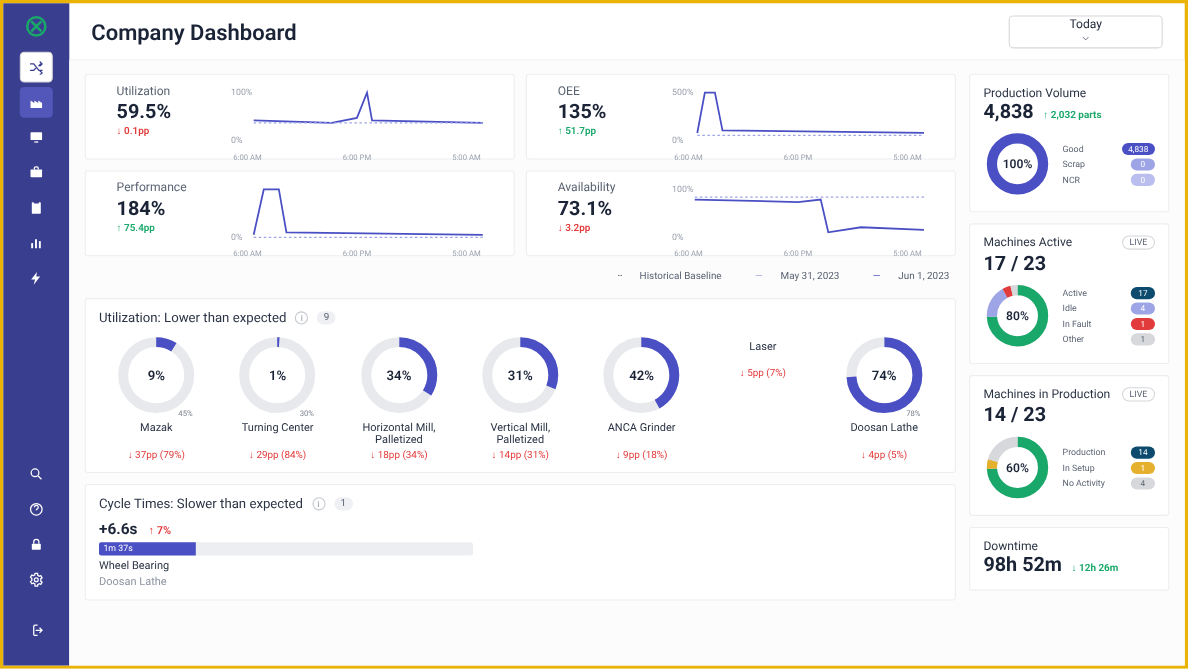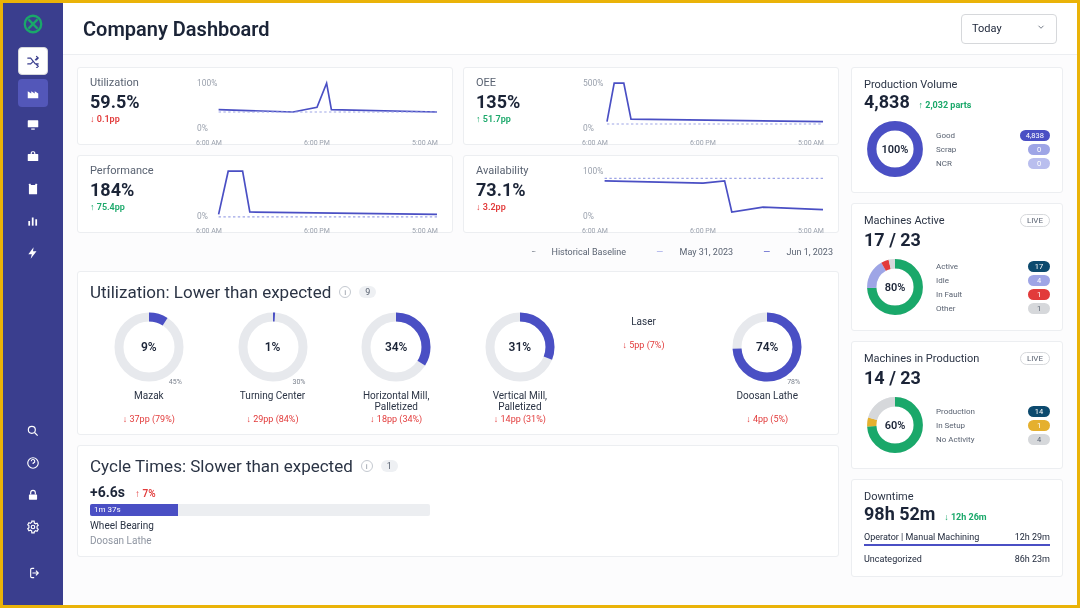--- a/index.html
+++ b/index.html
@@ -11,48 +11,48 @@
   .sidebar .logo { width: 22px; height: 22px; margin-bottom: 8px; }
   .sidebar .nav-btn { width: 30px; height: 28px; display: flex; align-items: center; justify-content: center; color: #fff; border-radius: 4px; cursor: pointer; }
   .sidebar .nav-btn.shuffle { background: #fff; color: #3a3e8e; border: 1px solid #d6d8db; }
   .sidebar .nav-btn.active { background: #5357b9; }
   .sidebar .spacer { flex: 1; }
 
   
   .main { flex: 1; display: flex; flex-direction: column; }
   .topbar { height: 52px; display: flex; align-items: center; justify-content: space-between; padding: 0 20px; border-bottom: 1px solid #eceef1; }
   .topbar h1 { font-size: 20px; font-weight: 600; }
-  .period-select { width: 96px; height: 30px; border: 1px solid #d6d8db; border-radius: 4px; display: flex; align-items: center; justify-content: space-between; padding: 0 10px; cursor: pointer; font-size: 11px; }
+  .period-select { width: 140px; height: 30px; border: 1px solid #d6d8db; border-radius: 4px; display: flex; align-items: center; justify-content: space-between; padding: 0 10px; cursor: pointer; font-size: 11px; flex-direction: column; }
   .content { flex: 1; display: flex; gap: 12px; padding: 12px 14px; overflow: hidden; background: #fcfcfd; }
   .left-col { flex: 1; display: flex; flex-direction: column; gap: 10px; min-width: 0; }
-  .right-col { width: 212px; display: flex; flex-direction: column; gap: 10px; }
+  .right-col { width: 182px; display: flex; flex-direction: column; gap: 10px; }
 
   .card { background: #fff; border: 1px solid #eceef1; border-radius: 3px; padding: 10px 12px; }
 
   
   .kpi-grid { display: grid; grid-template-columns: 1fr 1fr; gap: 10px; }
-  .kpi { display: flex; gap: 14px; align-items: flex-start; padding: 8px 12px; }
+  .kpi { display: flex; gap: 14px; align-items: flex-start; padding: 8px 28px; }
   .kpi-text { min-width: 90px; }
   .kpi-text .name { font-size: 11px; color: #5a6372; }
   .kpi-text .value { font-size: 18px; font-weight: 700; margin-top: 2px; }
   .delta { font-size: 9px; font-weight: 600; margin-top: 2px; }
   .delta.up { color: #1aa86a; }
   .delta.down { color: #e23b3b; }
   .kpi-spark { flex: 1; height: 60px; }
   .kpi-spark svg { width: 100%; height: 100%; }
   .axis-lbl { font-size: 7px; fill: #9aa1ad; }
   .axis-row { display: flex; justify-content: space-between; font-size: 7px; color: #9aa1ad; padding: 0 2px; }
 
   .legend-row { text-align: right; font-size: 9px; color: #5a6372; padding: 4px 6px; }
   .legend-row span { margin-left: 14px; }
   .dot-dash { letter-spacing: -1px; }
 
   
   .section-head { display: flex; align-items: center; gap: 8px; padding-bottom: 8px; }
-  .section-head .title { font-size: 17px; color: #2b3445; }
+  .section-head .title { font-size: 12px; color: #2b3445; }
   .count-pill { background: #eef0f3; color: #5a6372; font-size: 9px; border-radius: 8px; padding: 1px 6px; }
   .section-head .info { width: 12px; height: 12px; border: 1px solid #c4c9d0; border-radius: 50%; font-size: 8px; display: inline-flex; align-items: center; justify-content: center; color: #8e95a1; cursor: pointer; }
 
   
   .donut-row { display: flex; justify-content: space-between; gap: 6px; }
   .machine { flex: 1; display: flex; flex-direction: column; align-items: center; font-size: 9px; min-width: 0; }
   .donut-wrap { position: relative; width: 74px; height: 74px; }
   .donut-wrap .pct { position: absolute; inset: 0; display: flex; align-items: center; justify-content: center; font-size: 12px; font-weight: 600; }
   .donut-wrap .marker { position: absolute; font-size: 7px; color: #7b828e; }
   .machine .mname { margin-top: 6px; font-size: 10px; color: #2b3445; text-align: center; min-height: 22px; }
@@ -327,20 +327,28 @@
               </div>
               <div class="machine">
                 <div class="donut-wrap"><svg class="ring" viewBox="0 0 74 74">
                     <circle class="track" cx="37" cy="37" r="30" stroke-width="9"></circle>
                     <circle class="arc" cx="37" cy="37" r="30" stroke="#4a4fc4" stroke-width="9" stroke-dasharray="58.43362335677015 188.49555921538757" transform="rotate(-90 37 37)"></circle>
                   </svg><div class="pct">31%</div></div>
                 <div class="mname">Vertical Mill,<br>Palletized</div>
                 <div class="mdelta">↓ 14pp (31%)</div>
               </div>
               <div class="machine">
+                <div class="donut-wrap"><svg class="ring" viewBox="0 0 74 74">
+                    <circle class="track" cx="37" cy="37" r="30" stroke-width="9"></circle>
+                    <circle class="arc" cx="37" cy="37" r="30" stroke="#4a4fc4" stroke-width="9" stroke-dasharray="79.16813487046278 188.49555921538757" transform="rotate(-90 37 37)"></circle>
+                  </svg><div class="pct">42%</div></div>
+                <div class="mname">ANCA Grinder</div>
+                <div class="mdelta">↓ 9pp (18%)</div>
+              </div>
+              <div class="machine">
                 <div class="mname">Laser</div>
                 <div class="mdelta">↓ 5pp (7%)</div>
               </div>
               <div class="machine">
                 <div class="donut-wrap"><svg class="ring" viewBox="0 0 74 74">
                     <circle class="track" cx="37" cy="37" r="30" stroke-width="9"></circle>
                     <circle class="arc" cx="37" cy="37" r="30" stroke="#4a4fc4" stroke-width="9" stroke-dasharray="139.4867138193868 188.49555921538757" transform="rotate(-90 37 37)"></circle>
                   </svg><div class="pct">74%</div><div class="marker" style="bottom:-2px;right:4px;">78%</div></div>
                 <div class="mname">Doosan Lathe</div>
                 <div class="mdelta">↓ 4pp (5%)</div>
@@ -476,32 +484,17 @@
         </div>
 
         <div class="card">
           <div class="rc-head">
               <span class="t">Downtime</span>
             </div>
           <div>
             <span class="rc-val">98h 52m</span>
             <span class="rc-delta" style="color:#1aa86a;">↓ 12h 26m</span>
           </div>
-          <div id="dt-rows">
-              <div>
-                <div class="dt-row">
-                  <span>Operator | Manual Machining</span>
-                  <span>12h 29m</span>
-                </div>
-                <div class="dt-bar"></div>
-              </div>
-              <div>
-                <div class="dt-row">
-                  <span>Uncategorized</span>
-                  <span>86h 23m</span>
-                </div>
-              </div>
-            </div>
         </div>
       </div>
     </div>
   </div>
 </div>
 
 </body></html>

